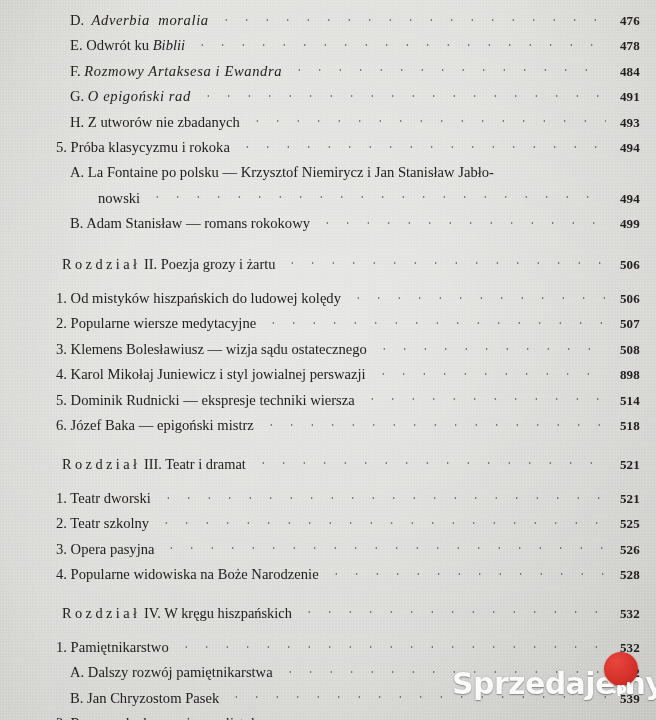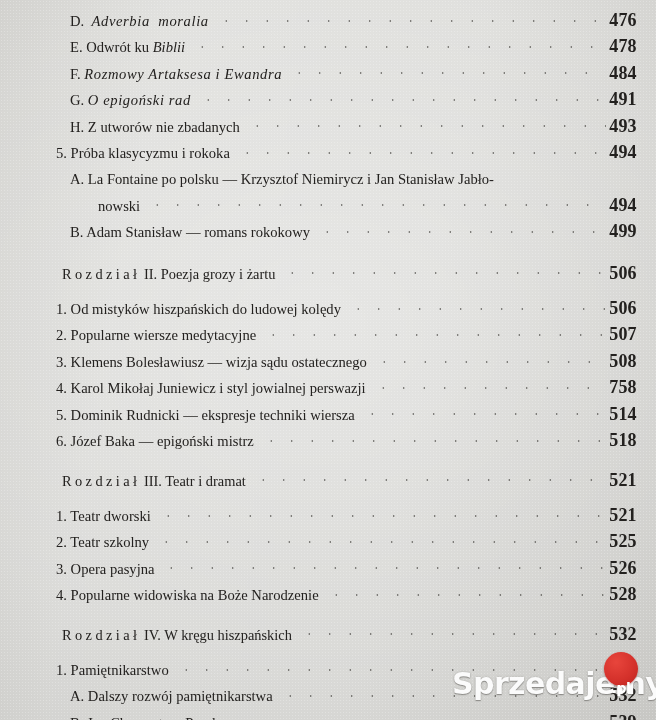--- a/index.html
+++ b/index.html
@@ -72,23 +72,23 @@
     bottom: 0.30em;
     height: 2px;
     background-image: radial-gradient(circle, #3a3834 0.9px, rgba(0,0,0,0) 1.1px);
     background-size: 20.5px 2px;
     background-repeat: repeat-x;
     opacity: 0.78;
   }
   .row .page {
     flex: 0 0 auto;
     width: 34px;
-    text-align: center;
+    text-align: right;
     font-weight: 700;
-    font-size: 18px;
+    font-size: 13px;
     letter-spacing: 0.2px;
   }
 
   
   .lvl-chapter  { padding-left: 0px; margin-left: 48px; }
   .lvl-num      { padding-left: 42px; }
   .lvl-alpha    { padding-left: 56px; }
   .lvl-cont     { padding-left: 84px; }
 
   .chapter .label {
@@ -237,21 +237,21 @@
     <span class="page">507</span>
   </div>
   <div class="row lvl-num">
     <span class="label">3. Klemens Bolesławiusz — wizja sądu ostatecznego</span>
     <span class="leader"></span>
     <span class="page">508</span>
   </div>
   <div class="row lvl-num">
     <span class="label">4. Karol Mikołaj Juniewicz i styl jowialnej perswazji</span>
     <span class="leader"></span>
-    <span class="page">758</span>
+    <span class="page">898</span>
   </div>
   <div class="row lvl-num">
     <span class="label">5. Dominik Rudnicki — ekspresje techniki wiersza</span>
     <span class="leader"></span>
     <span class="page">514</span>
   </div>
   <div class="row lvl-num">
     <span class="label">6. Józef Baka — epigoński mistrz</span>
     <span class="leader"></span>
     <span class="page">518</span>

